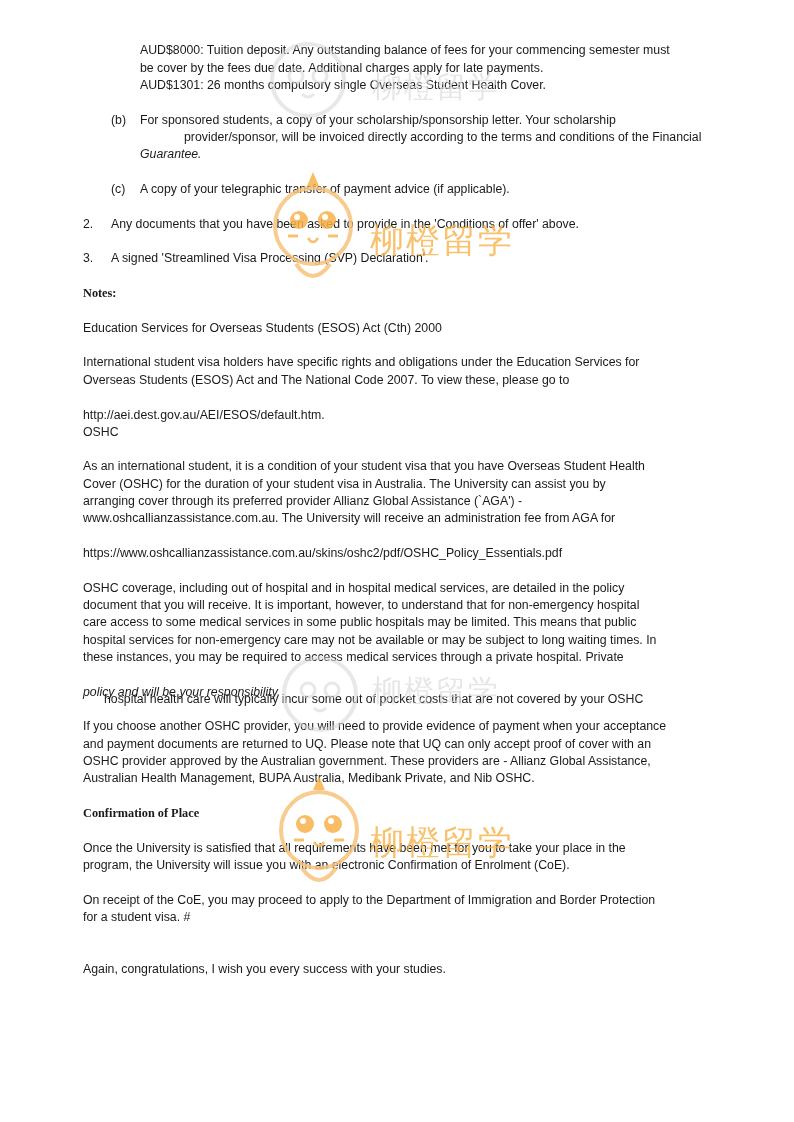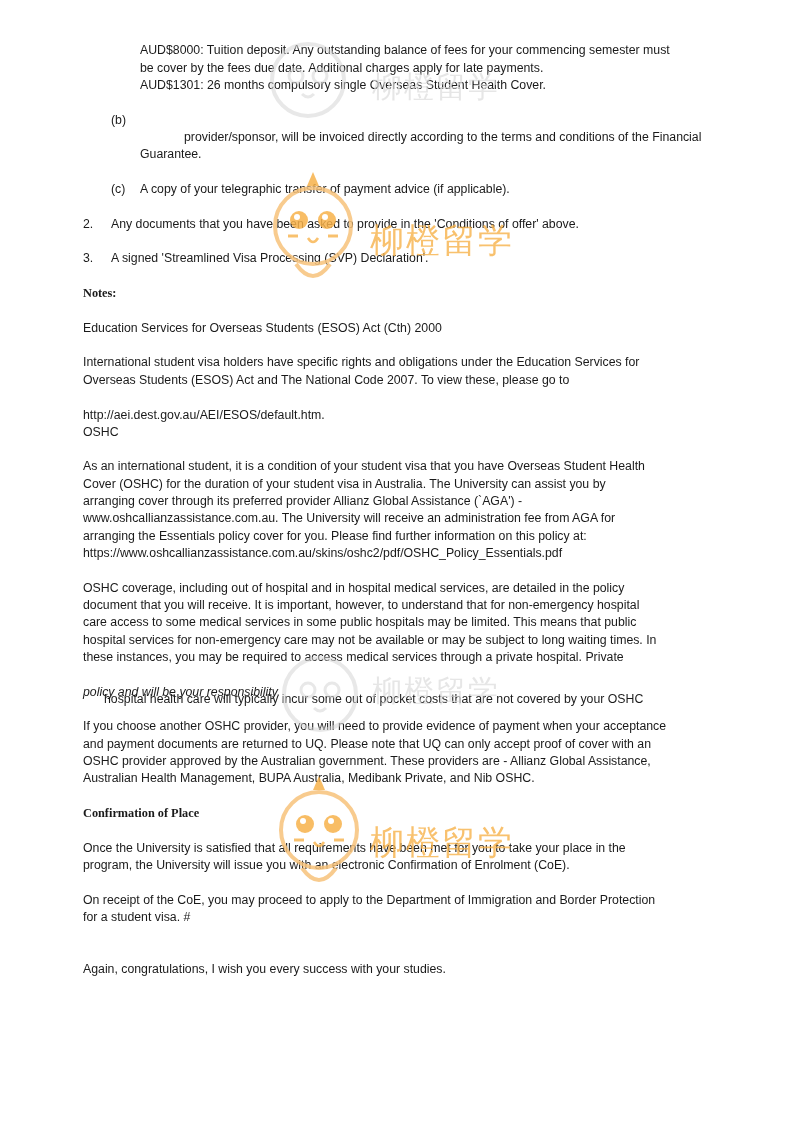--- a/index.html
+++ b/index.html
@@ -45,22 +45,23 @@
 </head>
 <body>
 
 <div class="page">
 
   <div class="ln" style="left:140px; top:42px;">AUD$8000: Tuition deposit.  Any outstanding balance of fees for your commencing semester must</div>
   <div class="ln" style="left:140px; top:60px;">be cover by the fees due date. Additional charges apply for late payments.</div>
   <div class="ln" style="left:140px; top:77px;">AUD$1301: 26 months compulsory single Overseas Student Health Cover.</div>
 
   <div class="ln" style="left:111px; top:112px;">(b)</div>
+  <div class="ln" style="left:140px; top:112px;">For sponsored students, a copy of your scholarship/sponsorship letter. Your scholarship</div>
   <div class="ln" style="left:140px; top:129px;padding-left:44px;">provider/sponsor, will be invoiced directly according to the terms and conditions of the Financial</div>
-  <div class="ln" style="left:140px; top:146px;">Guarantee.</div>
+  <div class="ln" style="left:140px; top:146px;font-style:italic;">Guarantee.</div>
 
   <div class="ln" style="left:111px; top:181px;">(c)</div>
   <div class="ln" style="left:140px; top:181px;">A copy of your telegraphic transfer of payment advice (if applicable).</div>
 
   <div class="ln" style="left:83px; top:216px;">2.</div>
   <div class="ln" style="left:111px; top:216px;">Any documents that you have been asked to provide in the 'Conditions of offer' above.</div>
 
   <div class="ln" style="left:83px; top:250px;">3.</div>
   <div class="ln" style="left:111px; top:250px;">A signed 'Streamlined Visa Processing (SVP) Declaration'.</div>
 
@@ -71,21 +72,20 @@
   <div class="ln" style="left:83px; top:354px;">International student visa holders have specific rights and obligations under the Education Services for</div>
   <div class="ln" style="left:83px; top:372px;">Overseas Students (ESOS) Act and The National Code 2007. To view these, please go to</div>
   <div class="ln" style="left:83px; top:389px;margin-top:18px;">http://aei.dest.gov.au/AEI/ESOS/default.htm.</div>
 
   <div class="ln" style="left:83px; top:424px;">OSHC</div>
 
   <div class="ln" style="left:83px; top:458px;">As an international student, it is a condition of your student visa that you have Overseas Student Health</div>
   <div class="ln" style="left:83px; top:476px;">Cover (OSHC) for the duration of your student visa in Australia. The University can assist you by</div>
   <div class="ln" style="left:83px; top:493px;">arranging cover through its preferred provider Allianz Global Assistance (`AGA') -</div>
   <div class="ln" style="left:83px; top:510px;">www.oshcallianzassistance.com.au. The University will receive an administration fee from AGA for</div>
-  <div class="ln" style="left:83px; top:528px;">arranging the Essentials policy cover for you.   Please find further information on this policy at:</div>
   <div class="ln" style="left:83px; top:545px;">https://www.oshcallianzassistance.com.au/skins/oshc2/pdf/OSHC_Policy_Essentials.pdf</div>
 
   <div class="ln" style="left:83px; top:580px;">OSHC coverage, including out of hospital and in hospital medical services, are detailed in the policy</div>
   <div class="ln" style="left:83px; top:597px;">document that you will receive. It is important, however, to understand that for non-emergency hospital</div>
   <div class="ln" style="left:83px; top:614px;">care access to some medical services in some public hospitals may be limited. This means that public</div>
   <div class="ln" style="left:83px; top:632px;">hospital services for non-emergency care may not be available or may be subject to long waiting times. In</div>
   <div class="ln" style="left:83px; top:649px;">these instances, you may be required to access medical services through a private hospital. Private</div>
   <div class="ln" style="left:83px; top:691px;padding-left:21px;">hospital health care will typically incur some out of pocket costs that are not covered by your OSHC</div>
   <div class="ln" style="left:83px; top:684px;font-style:italic;">policy and will be your responsibility.</div>
 

